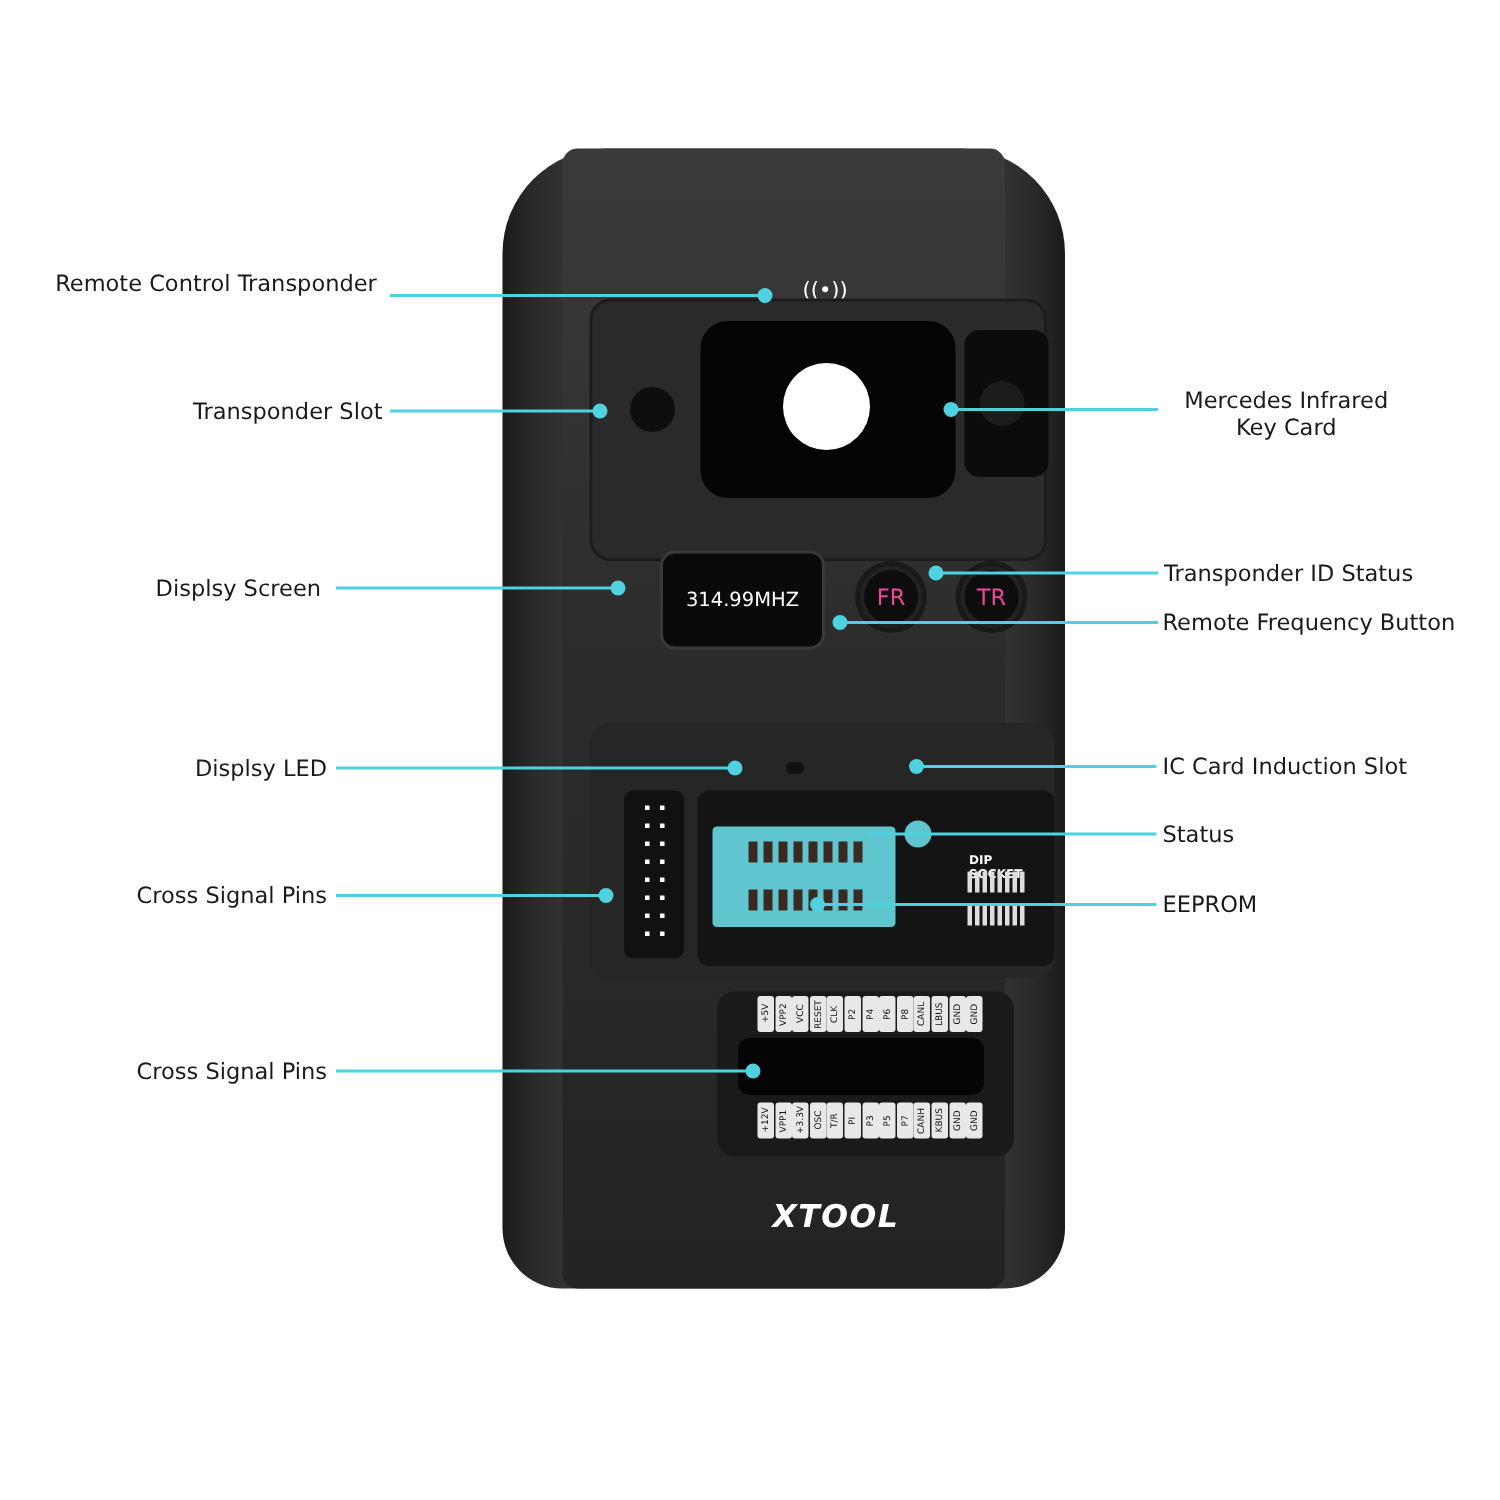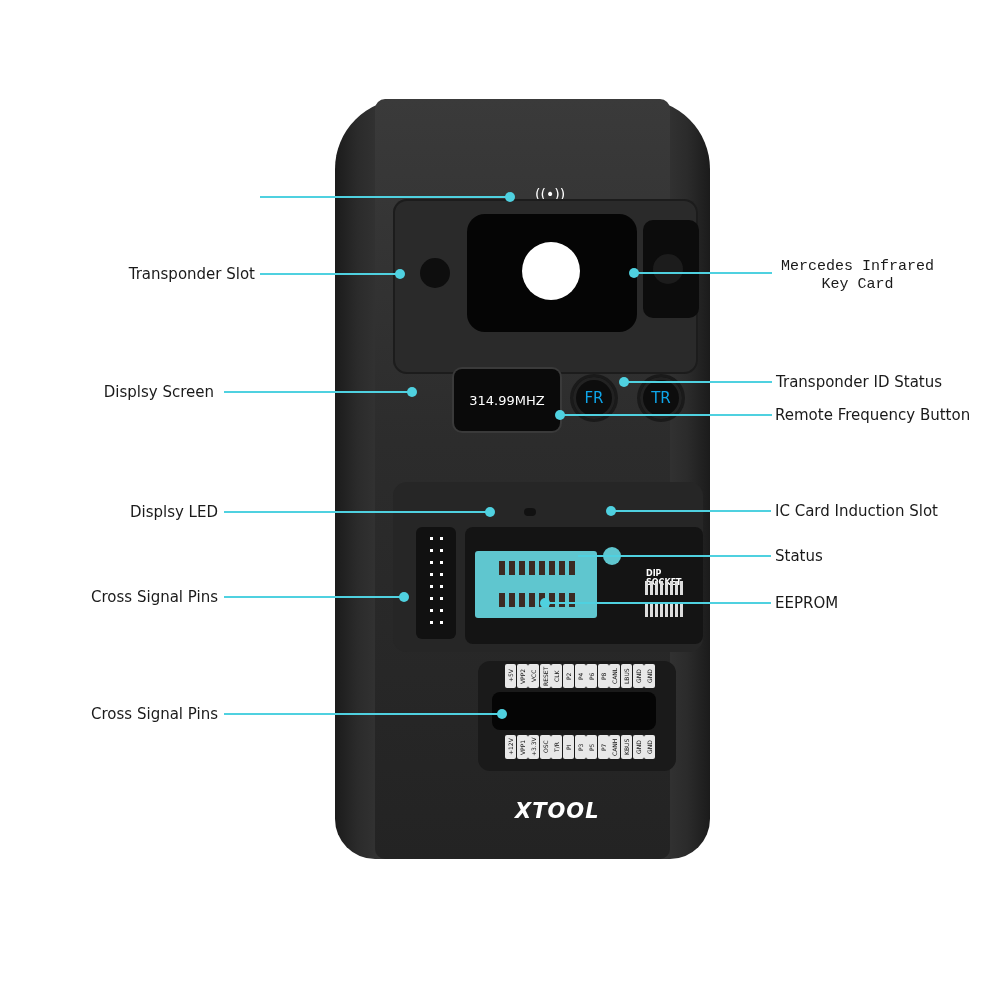--- a/index.html
+++ b/index.html
@@ -13,22 +13,22 @@
   
   .device{position:absolute;left:335px;top:99px;width:375px;height:760px;border-radius:70px 70px 40px 40px;
     background:linear-gradient(90deg,#1b1b1b 0%,#2b2b2b 6%,#333 12%,#2f2f2f 50%,#333 88%,#2b2b2b 94%,#1b1b1b 100%);}
   .device-inner{position:absolute;left:40px;top:0;width:295px;height:760px;background:linear-gradient(180deg,#3a3a3a 0%,#2c2c2c 45%,#232323 100%);border-radius:10px;}
   .top-panel{position:absolute;left:18px;top:100px;width:305px;height:175px;background:#2a2a2a;border-radius:14px;box-shadow:inset 0 0 0 2px #1c1c1c;}
   .window{position:absolute;left:92px;top:115px;width:170px;height:118px;background:#050505;border-radius:18px;}
   .window-hole{position:absolute;left:55px;top:28px;width:58px;height:58px;border-radius:50%;background:#fff;}
   .ir-slot{position:absolute;left:268px;top:121px;width:56px;height:98px;background:#0c0c0c;border-radius:10px;}
   .ir-hole{position:absolute;left:10px;top:34px;width:30px;height:30px;border-radius:50%;background:#1c1c1c;}
   .trans-slot{position:absolute;left:45px;top:159px;width:30px;height:30px;border-radius:50%;background:#0e0e0e;}
-  .screen{position:absolute;left:67px;top:270px;width:106px;height:62px;background:#0a0a0a;border-radius:8px;box-shadow:0 0 0 2px #3a3a3a;color:#fff;font-size:13px;display:flex;align-items:center;justify-content:center;font-family:"DejaVu Sans",sans-serif;margin-left:12px;}
-  .btn{position:absolute;width:42px;height:42px;border-radius:50%;background:#0d0d0d;box-shadow:0 0 0 3px #1a1a1a,inset 0 0 0 3px #222;color:#0ea5e9;font-size:15px;display:flex;align-items:center;justify-content:center;}
+  .screen{position:absolute;left:67px;top:270px;width:106px;height:62px;background:#0a0a0a;border-radius:8px;box-shadow:0 0 0 2px #3a3a3a;color:#fff;font-size:13px;display:flex;align-items:center;justify-content:center;font-family:"DejaVu Sans",sans-serif;}
+  .btn{position:absolute;width:42px;height:42px;border-radius:50%;background:#0d0d0d;box-shadow:0 0 0 3px #1a1a1a,inset 0 0 0 3px #222;color:#ec4899;font-size:15px;display:flex;align-items:center;justify-content:center;}
   .nfc{position:absolute;left:160px;top:87px;width:26px;height:20px;color:#fff;font-size:14px;text-align:center;}
   .lower-panel{position:absolute;left:18px;top:383px;width:310px;height:170px;background:#262626;border-radius:14px;}
   .led{position:absolute;left:149px;top:409px;width:12px;height:8px;border-radius:4px;background:#111;}
   .pin-col{position:absolute;left:41px;top:428px;width:40px;height:112px;background:#111;border-radius:6px;}
   .pin-col .p{position:absolute;width:3px;height:3px;background:#fff;}
   .dip-bay{position:absolute;left:90px;top:428px;width:238px;height:117px;background:#141414;border-radius:8px;}
   .zif{position:absolute;left:100px;top:452px;width:122px;height:67px;background:#5fc6cf;border-radius:3px;}
   .zif .slot{position:absolute;width:6px;height:14px;background:#3b2a22;}
   .lever{position:absolute;left:228px;top:448px;width:18px;height:18px;border-radius:50%;background:#5fc6cf;}
   .dip-label{position:absolute;left:271px;top:470px;color:#fff;font-size:8px;font-weight:bold;}
@@ -146,20 +146,21 @@
         <div class="pinlbl" style="left: 246px; top: 636px;">KBUS</div>
         <div class="pinlbl" style="left: 257.6px; top: 636px;">GND</div>
         <div class="pinlbl" style="left: 269.2px; top: 636px;">GND</div>
       </div>
 
     <div class="logo">XTOOL</div>
   </div>
 </div>
 
 <div class="label c" style="left:30px;top:180px;width:228px;">
+  <div>Remote Control Transponder</div>
 </div>
 <div class="line" style="left:260px;top:196px;width:250px;"></div>
 <div class="dot" style="left:510px;top:197px;"></div>
 
 <div class="label r" style="left:60px;top:265px;width:195px;">Transponder Slot</div>
 <div class="line" style="left:260px;top:273px;width:140px;"></div>
 <div class="dot" style="left:400px;top:274px;"></div>
 
 <div class="label r" style="left:40px;top:383px;width:174px;">Displsy Screen</div>
 <div class="line" style="left:224px;top:391px;width:188px;"></div>
@@ -172,21 +173,21 @@
 <div class="label r" style="left:40px;top:588px;width:178px;">Cross Signal Pins</div>
 <div class="line" style="left:224px;top:596px;width:180px;"></div>
 <div class="dot" style="left:404px;top:597px;"></div>
 
 <div class="label r" style="left:40px;top:705px;width:178px;">Cross Signal Pins</div>
 <div class="line" style="left:224px;top:713px;width:278px;"></div>
 <div class="dot" style="left:502px;top:714px;"></div>
 
 <div class="line" style="left:634px;top:272px;width:138px;"></div>
 <div class="dot" style="left:634px;top:273px;"></div>
-<div class="label c" style="left:775px;top:258px;width:165px;font-family:Liberation Mono, monospace;">
+<div class="label c" style="left:775px;top:258px;width:165px;">
   <div>Mercedes Infrared</div>
   <div>Key Card</div>
 </div>
 
 <div class="line" style="left:624px;top:381px;width:148px;"></div>
 <div class="dot" style="left:624px;top:382px;"></div>
 <div class="label" style="left:776px;top:373px;">Transponder ID Status</div>
 
 <div class="line" style="left:560px;top:414px;width:212px;"></div>
 <div class="dot" style="left:560px;top:415px;"></div>

